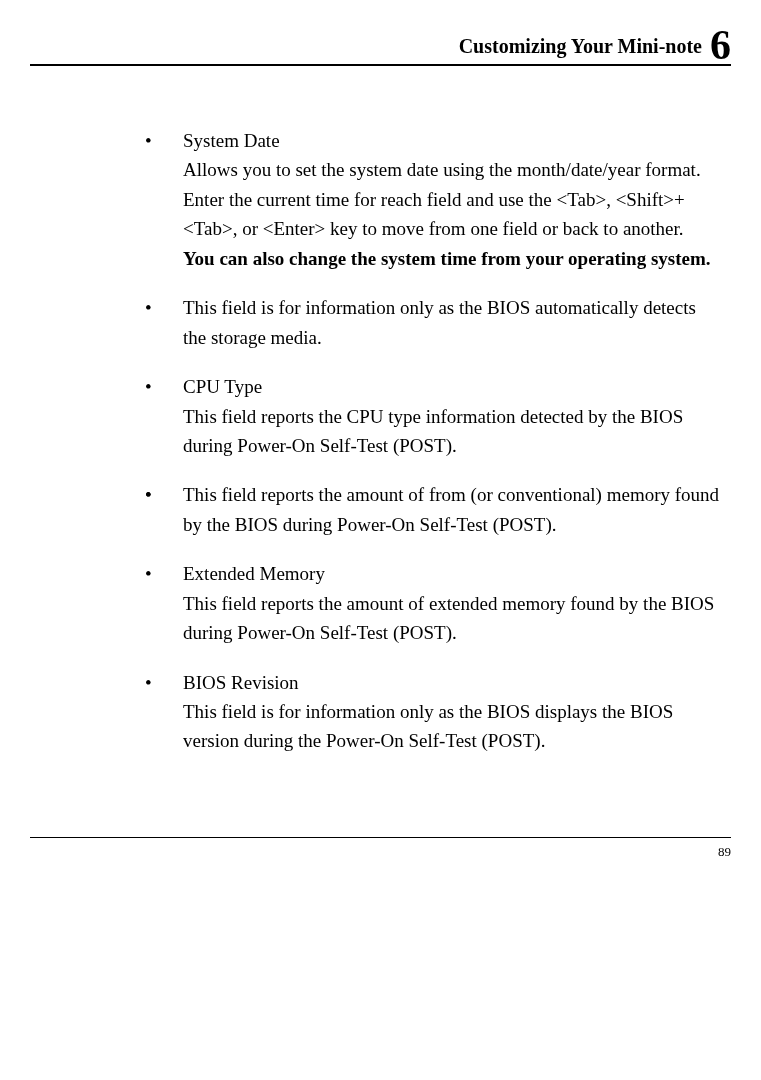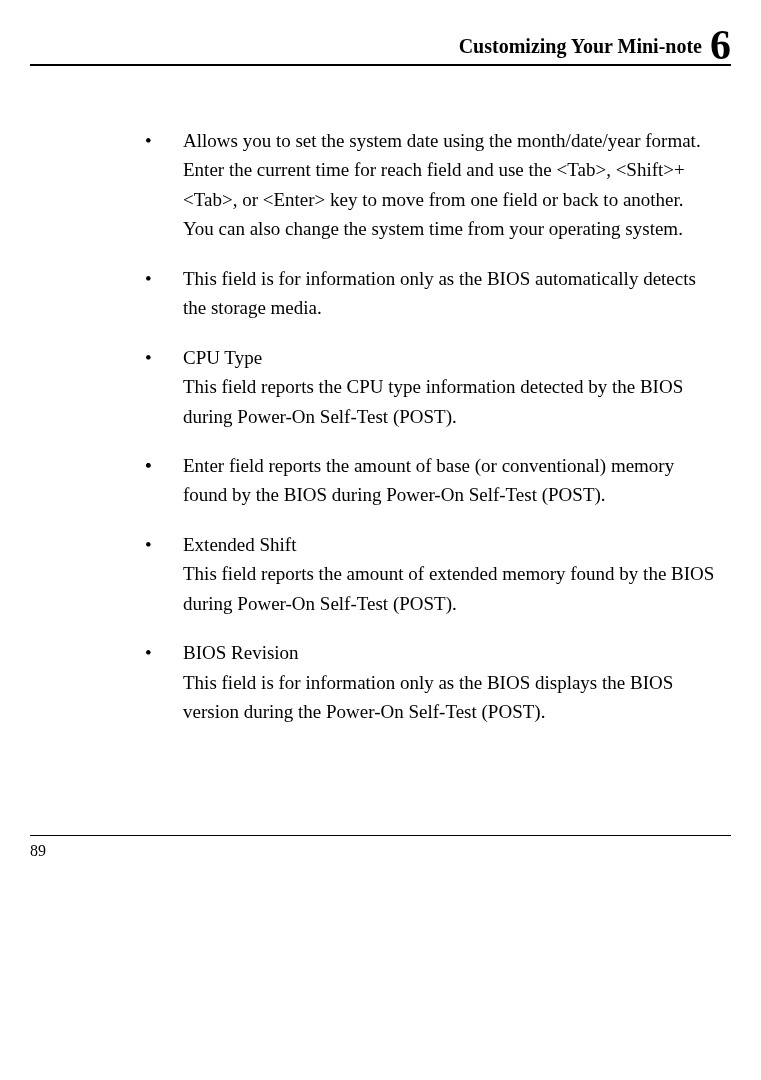--- a/index.html
+++ b/index.html
@@ -62,51 +62,53 @@
   }
   .item-title {
     display: block;
   }
   .item-body {
     display: block;
     font-family: Liberation Serif, serif;
   }
   .item-body2 {
     display: block;
+    font-weight: bold;
   }
   .footer {
     position: absolute;
     left: 30px;
     right: 30px;
     bottom: 20px;
   }
   .footer-rule {
     border-top: 1px solid #000;
     margin-bottom: 6px;
   }
   .page-number {
-    text-align: left;
-    font-size: 16px;
+    text-align: right;
+    font-size: 13px;
   }
 </style>
 </head>
 <body>
 
 <div class="page">
 
   <div class="header">
     <span class="header-title">Customizing Your Mini-note</span>
     <span class="chapter-number">6</span>
   </div>
 
   <div class="content">
     <ul class="list">
 
       <li class="list-item">
         <span class="bullet">•</span>
+        <span class="item-title">System Date</span>
         <span class="item-body">Allows you to set the system date using the month/date/year format. Enter the current time for reach field and use the &lt;Tab&gt;, &lt;Shift&gt;+&lt;Tab&gt;, or &lt;Enter&gt; key to move from one field or back to another.</span>
         <span class="item-body2">You can also change the system time from your operating system.</span>
       </li>
 
       <li class="list-item">
         <span class="bullet">•</span>
         <span class="item-body">This field is for information only as the BIOS automatically detects the storage media.</span>
       </li>
 
       <li class="list-item">
@@ -114,26 +116,26 @@
         <span class="item-title">CPU Type</span>
         <span class="item-body">This field reports the CPU type information detected by the BIOS during Power-On Self-Test (POST).</span>
       </li>
 
       <li class="list-item">
         <span class="bullet">•</span>
       </li>
 
       <li class="list-item">
         <span class="bullet">•</span>
-        <span class="item-body">Enter field reports the amount of base (or conventional) memory found by the BIOS during Power-On Self-Test (POST).</span>
+        <span class="item-body">This field reports the amount of from (or conventional) memory found by the BIOS during Power-On Self-Test (POST).</span>
       </li>
 
       <li class="list-item">
         <span class="bullet">•</span>
-        <span class="item-title">Extended Shift</span>
+        <span class="item-title">Extended Memory</span>
         <span class="item-body">This field reports the amount of extended memory found by the BIOS during Power-On Self-Test (POST).</span>
       </li>
 
       <li class="list-item">
         <span class="bullet">•</span>
         <span class="item-title">BIOS Revision</span>
         <span class="item-body">This field is for information only as the BIOS displays the BIOS version during the Power-On Self-Test (POST).</span>
       </li>
 
     </ul>

